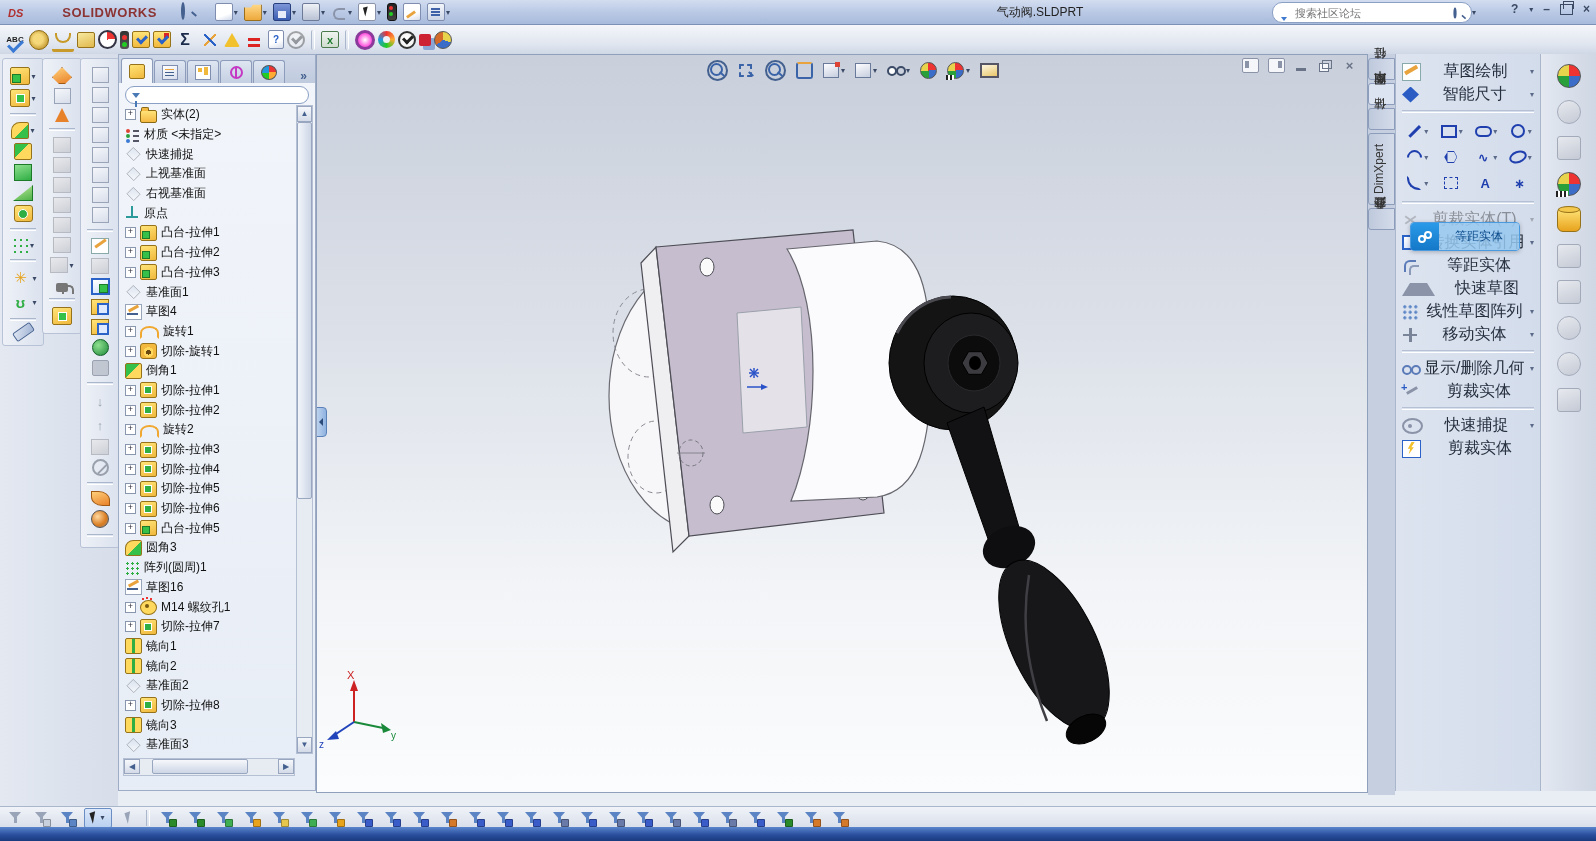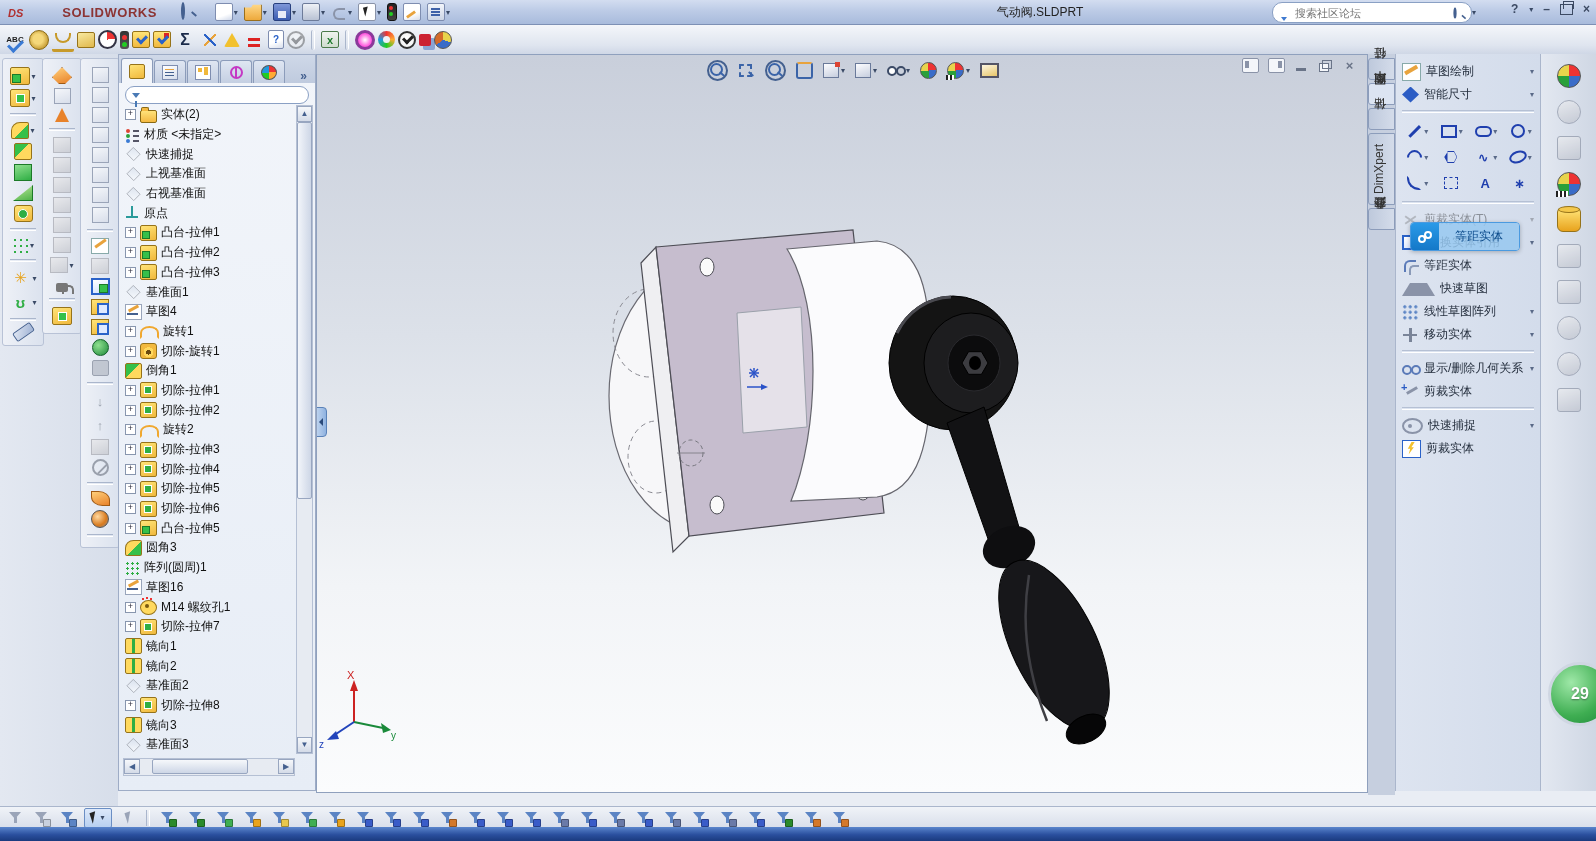--- a/index.html
+++ b/index.html
@@ -211,21 +211,21 @@
   .splitter{position:absolute;left:-1px;top:352px;width:9px;height:28px;background:linear-gradient(90deg,#bcd2ee,#8fb2e0);border:1px solid #5a82b8;border-radius:0 4px 4px 0;}
   .splitter::after{content:"";position:absolute;left:2px;top:10px;border-top:4px solid transparent;border-bottom:4px solid transparent;border-right:4px solid #2a4a7a;}
   
   .cmdtabs{position:absolute;left:1368px;top:54px;width:27px;height:737px;background:#c6cfdf;display:flex;flex-direction:column;gap:3px;padding-top:4px;}
   .vtab{writing-mode:vertical-rl;transform:rotate(180deg);background:linear-gradient(90deg,#d4dcea,#bec9dc);
     border:1px solid #8c9cba;border-radius:0 3px 3px 0;padding:10px 3px;font-size:12px;color:#333;text-align:center;}
   .vtab.active{background:#dce4f2;font-weight:bold;}
   .cmdpanel{position:absolute;left:1395px;top:54px;width:145px;height:737px;background:linear-gradient(90deg,#dde4f0,#d3dcEB);border-left:1px solid #aab6cc;box-sizing:border-box;padding:6px 4px;}
   .crow{display:flex;align-items:center;gap:5px;height:23px;padding:0 2px;border-radius:2px;}
   .crow.disabled{opacity:.45;filter:grayscale(.8);}
-  .clabel{flex:1;font-size:12px;color:#26303f;white-space:nowrap;overflow:hidden;}
+  .clabel{flex:1;font-size:16px;color:#26303f;white-space:nowrap;overflow:hidden;text-align:center;}
   .ccaret{font-size:8px;color:#5a6a88;}
   .ci{width:17px;height:16px;flex:0 0 17px;position:relative;}
   .ci.sketch-pencil{background:#fff;border:1px solid #8aa;}
   .ci.sketch-pencil::after{content:"";position:absolute;left:1px;top:4px;width:14px;height:3.5px;background:#e8a33d;transform:rotate(-30deg);}
   .ci.smart-dimension{background:#2b5cc4;clip-path:polygon(50% 0,100% 50%,50% 100%,0 50%);}
   .ci.trim::before{content:"";position:absolute;left:2px;top:7px;width:13px;height:2px;background:#7a8498;transform:rotate(35deg);}
   .ci.trim::after{content:"";position:absolute;left:2px;top:7px;width:13px;height:2px;background:#7a8498;transform:rotate(-35deg);}
   .ci.convert{border:2px solid #2a62c8;background:linear-gradient(160deg,#fff,#cfe0ff);width:13px;height:11px;}
   .ci.offset::before{content:"";position:absolute;left:2px;top:2px;width:10px;height:10px;border:2px solid #5a7ab8;border-radius:50% 0 0 0;border-right:none;border-bottom:none;}
   .ci.offset::after{content:"";position:absolute;left:7px;top:7px;width:8px;height:8px;border:2px solid #8a9ab8;border-radius:50% 0 0 0;border-right:none;border-bottom:none;}
@@ -1191,23 +1191,20 @@
       <span class="ts g round"></span>
       <span class="ts g"></span>
       <span class="ts app"></span>
       <span class="ts tbx"></span>
       <span class="ts g"></span>
       <span class="ts g"></span>
       <span class="ts g round"></span>
       <span class="ts g round"></span>
       <span class="ts g"></span>
     </div>
-  <div class="taskstrip" style="background:none;border:none;pointer-events:none;">
-    <span class="badge" style="pointer-events:auto;">29</span>
-  </div>
 
 
   <div class="filterbar">
     <span class="fitem">
         <span class="funnel g"></span>
       </span>
     <span class="fitem">
         <span class="funnel g"></span>
         <span class="fdot" style="background:#c8d0de"></span>
       </span>

